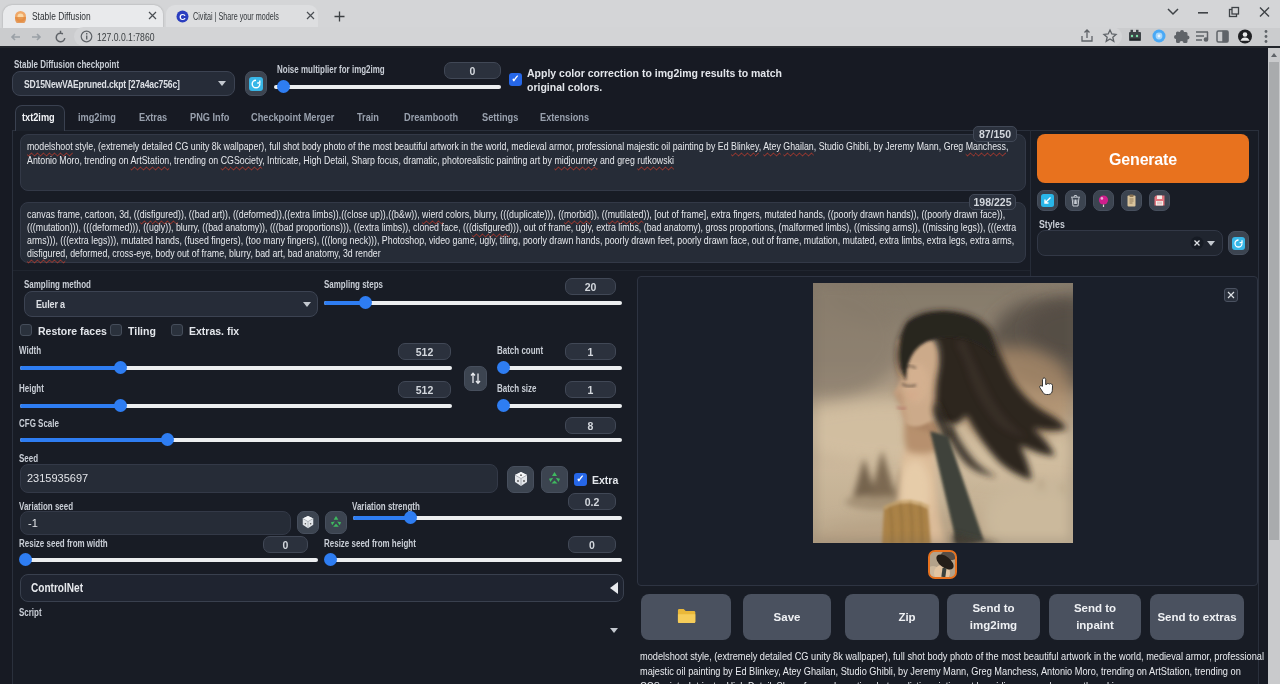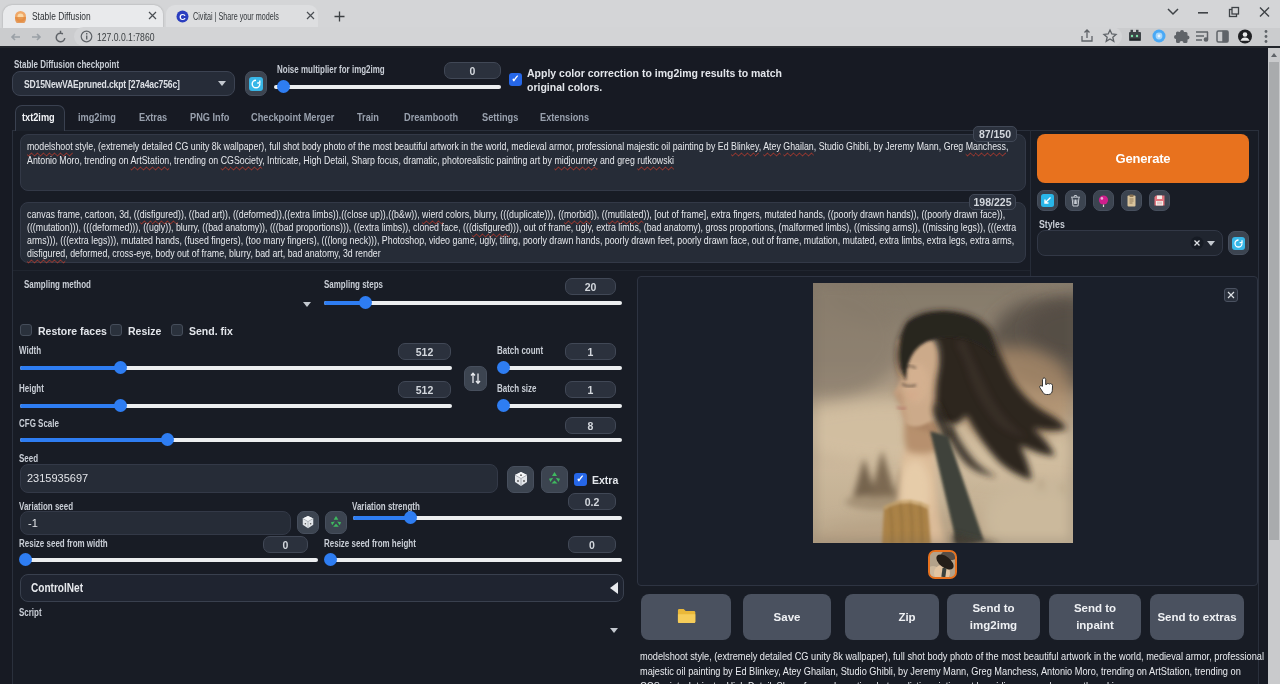--- a/index.html
+++ b/index.html
@@ -144,21 +144,21 @@
 <div class="tabT" style="left:540px;top:111px;">Extensions</div>
 
 <div class="abs" style="left:20px;top:134px;width:1006px;height:57px;background:#262c37;border:1px solid #333947;border-radius:8px;"></div>
 <div class="abs" style="left:27px;top:139px;width:1400px;font-size:10.5px;line-height:14px;color:#e6e8ec;transform:scaleX(0.84);transform-origin:0 0;white-space:nowrap;"><u1>modelshoot</u1> style, (extremely detailed CG unity 8k wallpaper), full shot body photo of the most beautiful artwork in the world, medieval armor, professional majestic oil painting by Ed <u1>Blinkey</u1>, <u1>Atey</u1> <u1>Ghailan</u1>, Studio Ghibli, by Jeremy Mann, Greg <u1>Manchess</u1>,<br>Antonio Moro, trending on <u1>ArtStation</u1>, trending on <u1>CGSociety</u1>, Intricate, High Detail, Sharp focus, dramatic, photorealistic painting art by <u1>midjourney</u1> and greg <u1>rutkowski</u1></div>
 <div class="numbox" style="left:973px;top:126px;width:44px;height:16px;line-height:15px;border-radius:5px;">87/150</div>
 <div class="abs" style="left:20px;top:202px;width:1006px;height:61px;background:#262c37;border:1px solid #333947;border-radius:8px;"></div>
 <div class="abs" style="left:27px;top:208px;width:1400px;font-size:10.5px;line-height:13.0px;color:#e6e8ec;transform:scaleX(0.84);transform-origin:0 0;white-space:nowrap;">canvas frame, cartoon, 3d, ((<u1>disfigured</u1>)), ((bad art)), ((deformed)),((extra limbs)),((close up)),((b&amp;w)), <u1>wierd</u1> colors, blurry, (((duplicate))), ((<u1>morbid</u1>)), ((<u1>mutilated</u1>)), [out of frame], extra fingers, mutated hands, ((poorly drawn hands)), ((poorly drawn face)),<br>(((mutation))), (((deformed))), ((ugly)), blurry, ((bad anatomy)), (((bad proportions))), ((extra limbs)), cloned face, (((<u1>disfigured</u1>))), out of frame, ugly, extra limbs, (bad anatomy), gross proportions, (malformed limbs), ((missing arms)), ((missing legs)), (((extra<br>arms))), (((extra legs))), mutated hands, (fused fingers), (too many fingers), (((long neck))), Photoshop, video game, ugly, tiling, poorly drawn hands, poorly drawn feet, poorly drawn face, out of frame, mutation, mutated, extra limbs, extra legs, extra arms,<br><u1>disfigured</u1>, deformed, cross-eye, body out of frame, blurry, bad art, bad anatomy, 3d render</div>
 <div class="numbox" style="left:969px;top:194px;width:47px;height:16px;line-height:15px;border-radius:5px;">198/225</div>
 
 <div class="abs" style="left:1037px;top:134px;width:212px;height:49px;background:#e8721e;border-radius:8px;"></div>
-<div class="abs" style="left:1037px;top:151px;width:212px;text-align:center;font-size:13px;font-weight:bold;color:#fff;letter-spacing:-0.2px;">Generate</div>
+<div class="abs" style="left:1037px;top:151px;width:212px;text-align:center;font-size:16px;font-weight:bold;color:#fff;letter-spacing:-0.2px;">Generate</div>
 <div class="sqbtn" style="left:1037px;top:190px;width:21px;height:21px;"></div>
 <div class="sqbtn" style="left:1065px;top:190px;width:21px;height:21px;"></div>
 <div class="sqbtn" style="left:1093px;top:190px;width:21px;height:21px;"></div>
 <div class="sqbtn" style="left:1121px;top:190px;width:21px;height:21px;"></div>
 <div class="sqbtn" style="left:1149px;top:190px;width:21px;height:21px;"></div>
 <svg class="abs" style="left:1041px;top:194px" width="13" height="13" viewBox="0 0 13 13">
       <rect width="13" height="13" rx="2.5" fill="#29b6e8"></rect>
       <path d="M9.5 3.5 L4 9 M4 5.5 L4 9 L7.5 9" stroke="#fff" stroke-width="1.4" fill="none"></path>
     </svg>
 <svg class="abs" style="left:1069px;top:194px" width="13" height="13" viewBox="0 0 13 13">
@@ -192,33 +192,36 @@
     </svg>
 <div class="caret" style="left:1207px;top:241px;"></div>
 <div class="sqbtn" style="left:1228px;top:231px;width:21px;height:24px;"></div>
 <svg class="abs" style="left:1232px;top:237px" width="13" height="13" viewBox="0 0 13 13">
       <rect width="13" height="13" rx="3" fill="#38b7e8"></rect>
       <path d="M6.5 3 a3.5 3.5 0 1 0 3.5 3.5 M10 3.2 L10 5.6 L7.6 5.6" stroke="#fff" stroke-width="1.3" fill="none"></path>
     </svg>
 
 <div class="abs" style="left:13px;top:270px;width:1017px;height:1px;background:#20252f;"></div>
 <div class="lbl" style="left:24px;top:278px;">Sampling method</div>
+<div class="drop" style="left:24px;top:291px;width:294px;height:26px;">
+      <span style="position:absolute;left:11px;top:6px;transform:scaleX(0.82);transform-origin:0 0;">Euler a</span>
+    </div>
 <div class="caret" style="left:303px;top:302px;"></div>
 <div class="lbl" style="left:324px;top:278px;">Sampling steps</div>
 <div class="numbox" style="left:565px;top:278px;width:51px;height:17px;line-height:16px;">20</div>
 <div class="track" style="left:324px;top:301px;width:298px;"></div>
 <div class="fill" style="left:324px;top:301px;width:41px;"></div>
 <div class="knob" style="left:359px;top:296px;"></div>
 
 <div class="cb" style="left:20px;top:324px;"></div>
 <div class="cblbl" style="left:38px;top:325px;">Restore faces</div>
 <div class="cb" style="left:110px;top:324px;"></div>
-<div class="cblbl" style="left:128px;top:325px;">Resize</div>
+<div class="cblbl" style="left:128px;top:325px;">Tiling</div>
 <div class="cb" style="left:171px;top:324px;"></div>
-<div class="cblbl" style="left:189px;top:325px;">Send. fix</div>
+<div class="cblbl" style="left:189px;top:325px;">Extras. fix</div>
 
 <div class="lbl" style="left:19px;top:344px;">Width</div>
 <div class="numbox" style="left:398px;top:343px;width:53px;height:17px;line-height:16px;">512</div>
 <div class="track" style="left:20px;top:366px;width:432px;"></div>
 <div class="fill" style="left:20px;top:366px;width:100px;"></div>
 <div class="knob" style="left:114px;top:361px;"></div>
 <div class="lbl" style="left:497px;top:344px;">Batch count</div>
 <div class="numbox" style="left:565px;top:343px;width:51px;height:17px;line-height:16px;">1</div>
 <div class="track" style="left:498px;top:366px;width:124px;"></div>
 <div class="knob" style="left:497px;top:361px;"></div>

